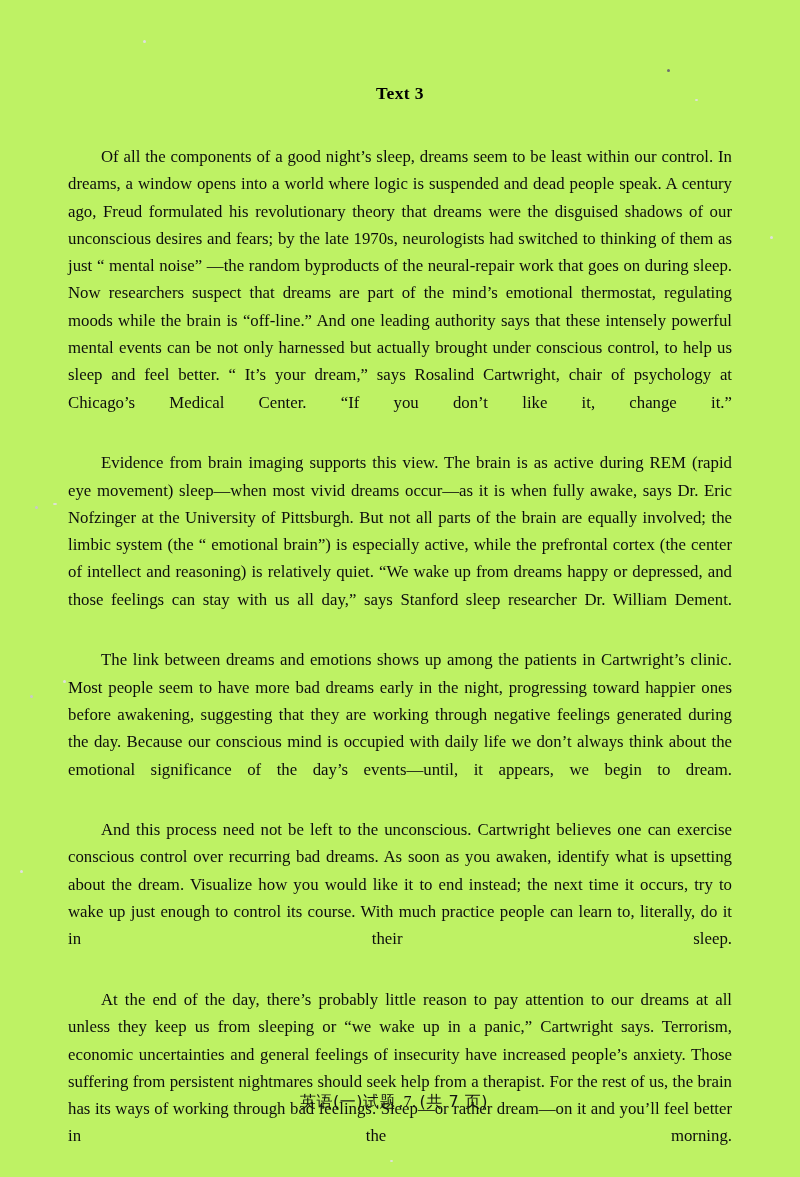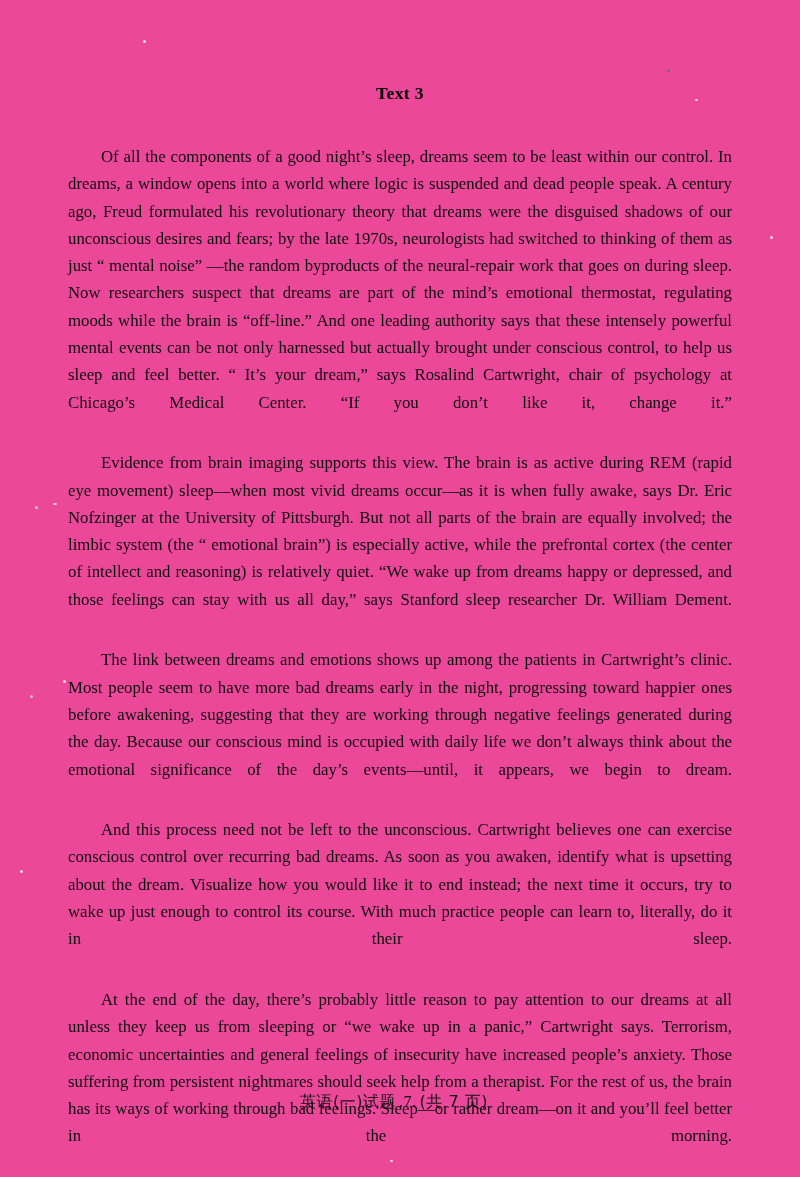--- a/index.html
+++ b/index.html
@@ -7,21 +7,21 @@
     margin: 0;
     padding: 0;
     background: #ffffff;
   }
 
   .page {
     position: relative;
     width: 800px;
     height: 1177px;
     margin: 0 auto;
-    background: #ec4899;
+    background: #bef264;
     overflow: hidden;
     font-family: "Liberation Serif", "DejaVu Serif", serif;
     color: #0a0a0a;
     -webkit-font-smoothing: antialiased;
   }
 
   
   .heading {
     position: absolute;
     top: 83px;

